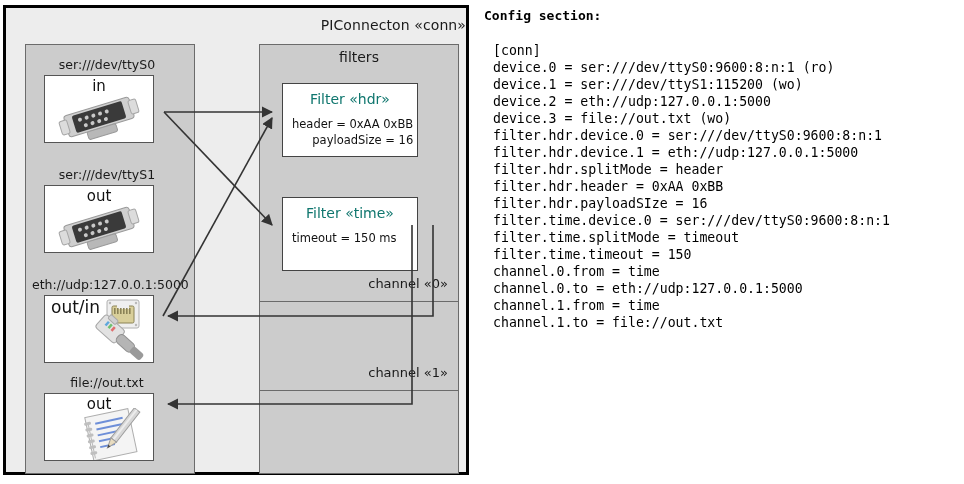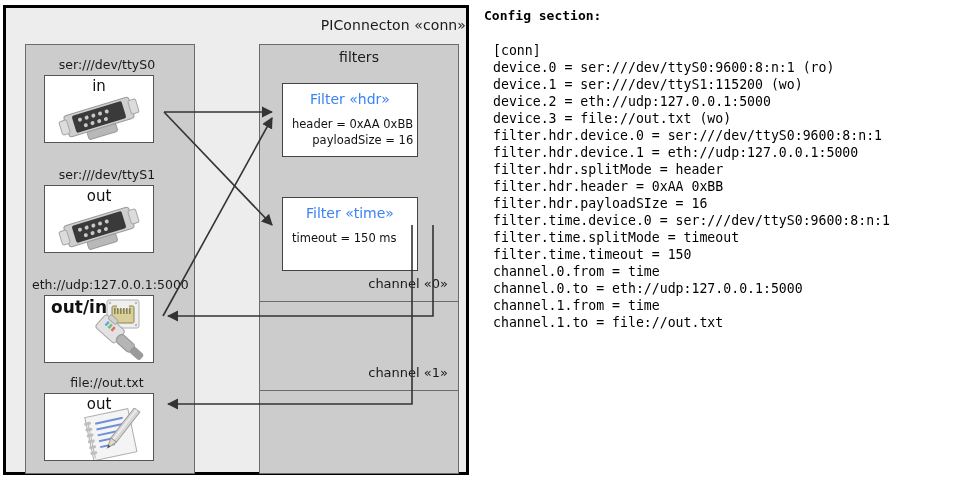--- a/index.html
+++ b/index.html
@@ -111,21 +111,20 @@
     text-align: center;
     font-size: 15px;
     color: #111111;
     z-index: 3;
   }
   .device-dir.left {
     text-align: center;
     left: 6px;
     width: auto;
     font-size: 17px;
-    font-weight: bold;
   }
   .device-icon {
     position: absolute;
     left: 50%;
     top: 18px;
     transform: translateX(-50%);
   }
 
   
   .filter-box {
@@ -133,21 +132,21 @@
     background: #ffffff;
     border: 1px solid #444444;
     box-sizing: border-box;
   }
   .filter-title {
     position: absolute;
     left: 0; top: 7px;
     width: 100%;
     text-align: center;
     font-size: 14px;
-    color: #3b82f6;
+    color: #0f766e;
   }
   .filter-props {
     position: absolute;
     left: 9px; top: 32px;
     font-size: 11.5px;
     line-height: 16px;
     color: #111111;
     text-align: right;
   }
 

